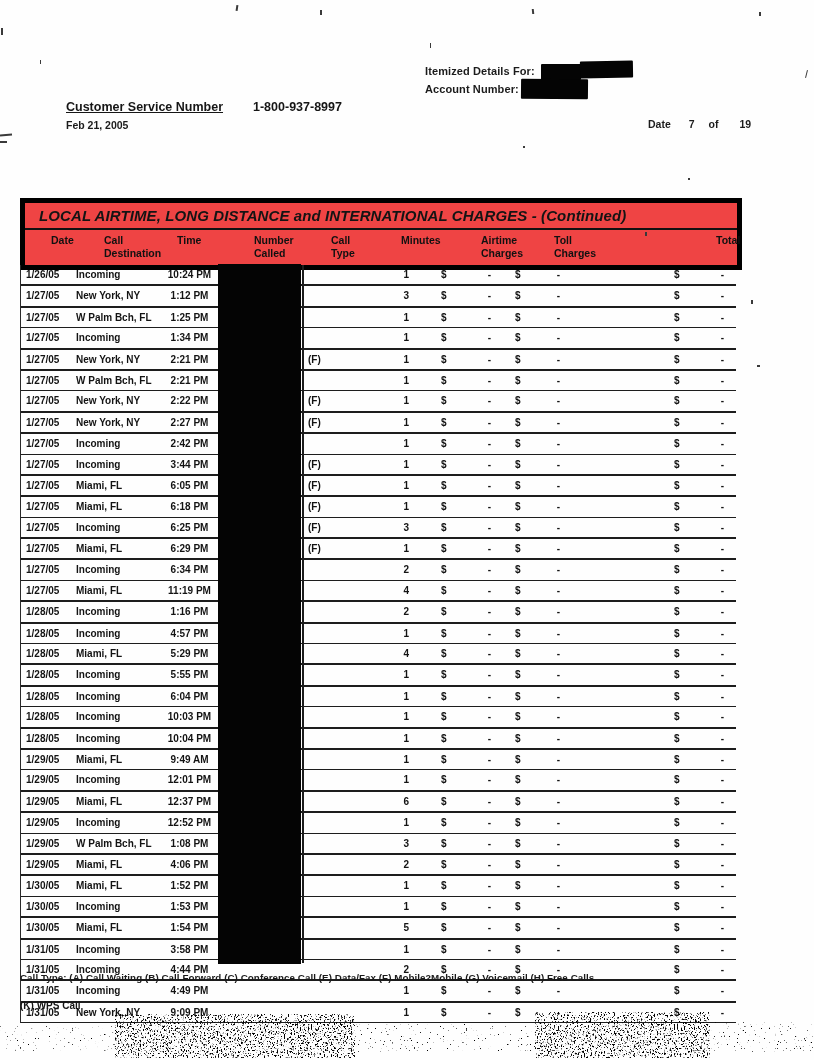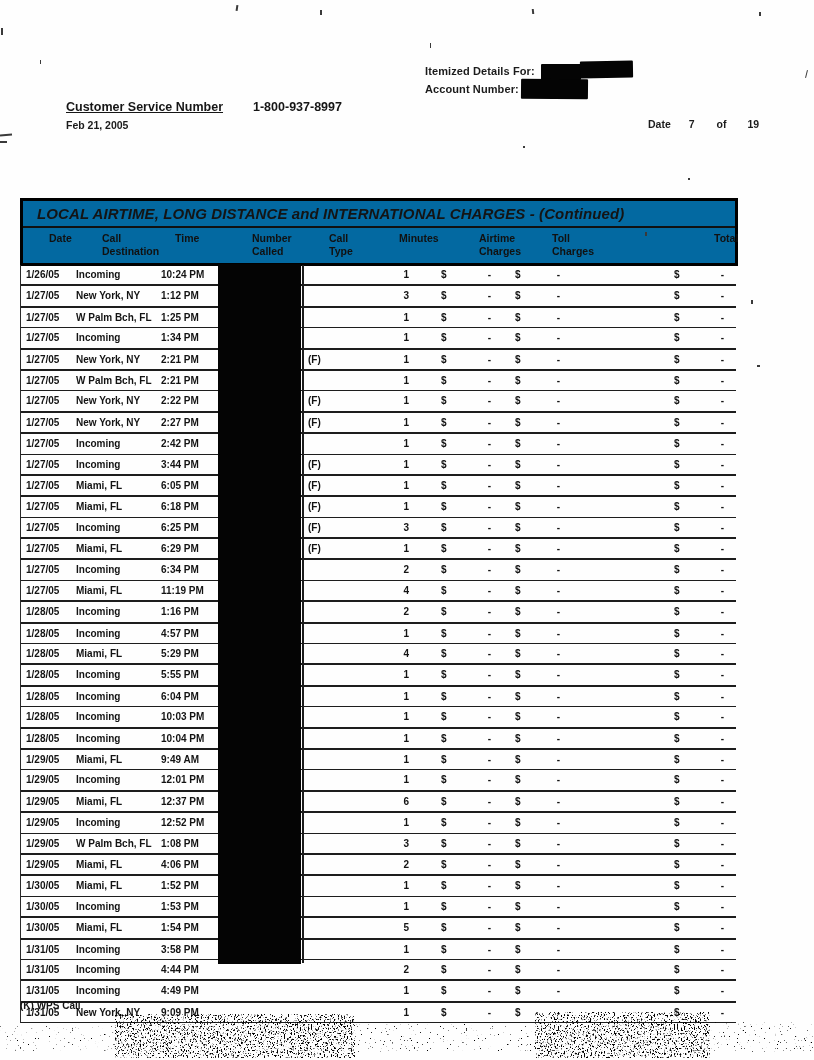--- a/index.html
+++ b/index.html
@@ -12,27 +12,27 @@
     overflow:hidden;
   }
   
   .itemized-line{position:absolute;left:425px;font-size:11px;font-weight:700;color:#1b1b1b;letter-spacing:.1px;}
   .redact{position:absolute;background:#040404;border-radius:1px;}
   .cs-label{position:absolute;left:66px;top:100px;font-size:12.5px;font-weight:700;color:#161616;text-decoration:underline;}
   .cs-number{position:absolute;left:253px;top:100px;font-size:12.5px;font-weight:700;color:#161616;}
   .doc-date{position:absolute;left:66px;top:119px;font-size:10.5px;font-weight:700;color:#1c1c1c;}
   .page-info{position:absolute;left:648px;top:118px;font-size:10.5px;font-weight:700;color:#1c1c1c;display:flex;}
   .page-info .pg-num{margin-left:18px;}
-  .page-info .pg-of{margin-left:22px;}
+  .page-info .pg-of{margin-left:14px;}
   .page-info .pg-total{margin-left:21px;}
   
   .table-box{
     position:absolute;left:20px;top:198px;width:712px;
-    border:3px solid #000000;
-    background:#0369a1;
+    border:5px solid #000000;
+    background:#ef4444;
   }
   .table-title{
     height:25px;line-height:25px;
     border-bottom:2px solid #111;
     font-size:15px;font-weight:700;font-style:italic;
     padding-left:14px;letter-spacing:.1px;white-space:nowrap;
   }
   .table-headers{position:relative;height:35px;}
   .th{position:absolute;top:4px;font-size:10.5px;font-weight:700;line-height:12.5px;color:#111;white-space:nowrap;padding-left:24px;}
   .th-date{left:2px;} .th-dest{left:55px;} .th-time{left:128px;}
@@ -41,21 +41,21 @@
   
   .rows{
     position:absolute;left:20px;top:265px;width:715px;
     border-left:1.5px solid #2a2a2a;
   }
   .row{position:relative;height:19.4px;border-bottom:2px solid #1d1d1d;}
   .row:nth-child(3n) {border-bottom-width:1.5px;}
   .cell{position:absolute;top:0;height:19.4px;line-height:19.4px;font-size:10px;font-weight:700;color:#131313;white-space:nowrap;}
   .c-date{left:5px;width:48px;}
   .c-dest{left:55px;width:110px;}
-  .c-time{left:140px;width:57px;text-align:left;}
+  .c-time{left:140px;width:57px;text-align:center;}
   .c-type{left:287px;width:42px;}
   .c-min{left:330px;width:58px;text-align:right;}
   .money{display:flex;justify-content:space-between;}
   .c-air{left:420px;width:50px;}
   .c-toll{left:494px;width:45px;}
   .c-total{left:653px;width:50px;}
   .black-col{position:absolute;left:218px;top:264px;width:83px;height:700px;background:#040404;}
   .vline-type{position:absolute;left:302px;top:265px;width:2px;height:698px;background:#1d1d1d;}
   
   .legend{position:absolute;left:20px;top:972px;font-size:9.8px;font-weight:700;color:#1a1a1a;letter-spacing:.05px;white-space:nowrap;}
@@ -847,20 +847,21 @@
     <div class="cell c-total money">
       <span>$</span>
           <span>-</span>
     </div>
   </div>
 </div>
 
   <div class="black-col"></div>
   <div class="vline-type"></div>
 
+  <div class="legend">Call Type: (A) Call Waiting (B) Call Forward (C) Conference Call (E) Data/Fax (F) Mobile2Mobile (G) Voicemail (H) Free Calls</div>
   <div class="wps">(K) WPS Call</div>
 
   <svg class="noise-band" width="814" height="52" aria-hidden="true">
     <defs>
       <filter id="nSparse" x="0" y="0" width="100%" height="100%">
         <feTurbulence type="fractalNoise" baseFrequency="0.65 0.5" numOctaves="2" seed="11" result="t"></feTurbulence>
         <feColorMatrix in="t" type="matrix" values="0 0 0 0 0  0 0 0 0 0  0 0 0 0 0  0 0 0 9 -6.4"></feColorMatrix>
       </filter>
       <filter id="nDense" x="0" y="0" width="100%" height="100%">
         <feTurbulence type="fractalNoise" baseFrequency="0.7 0.55" numOctaves="3" seed="4" result="t"></feTurbulence>

